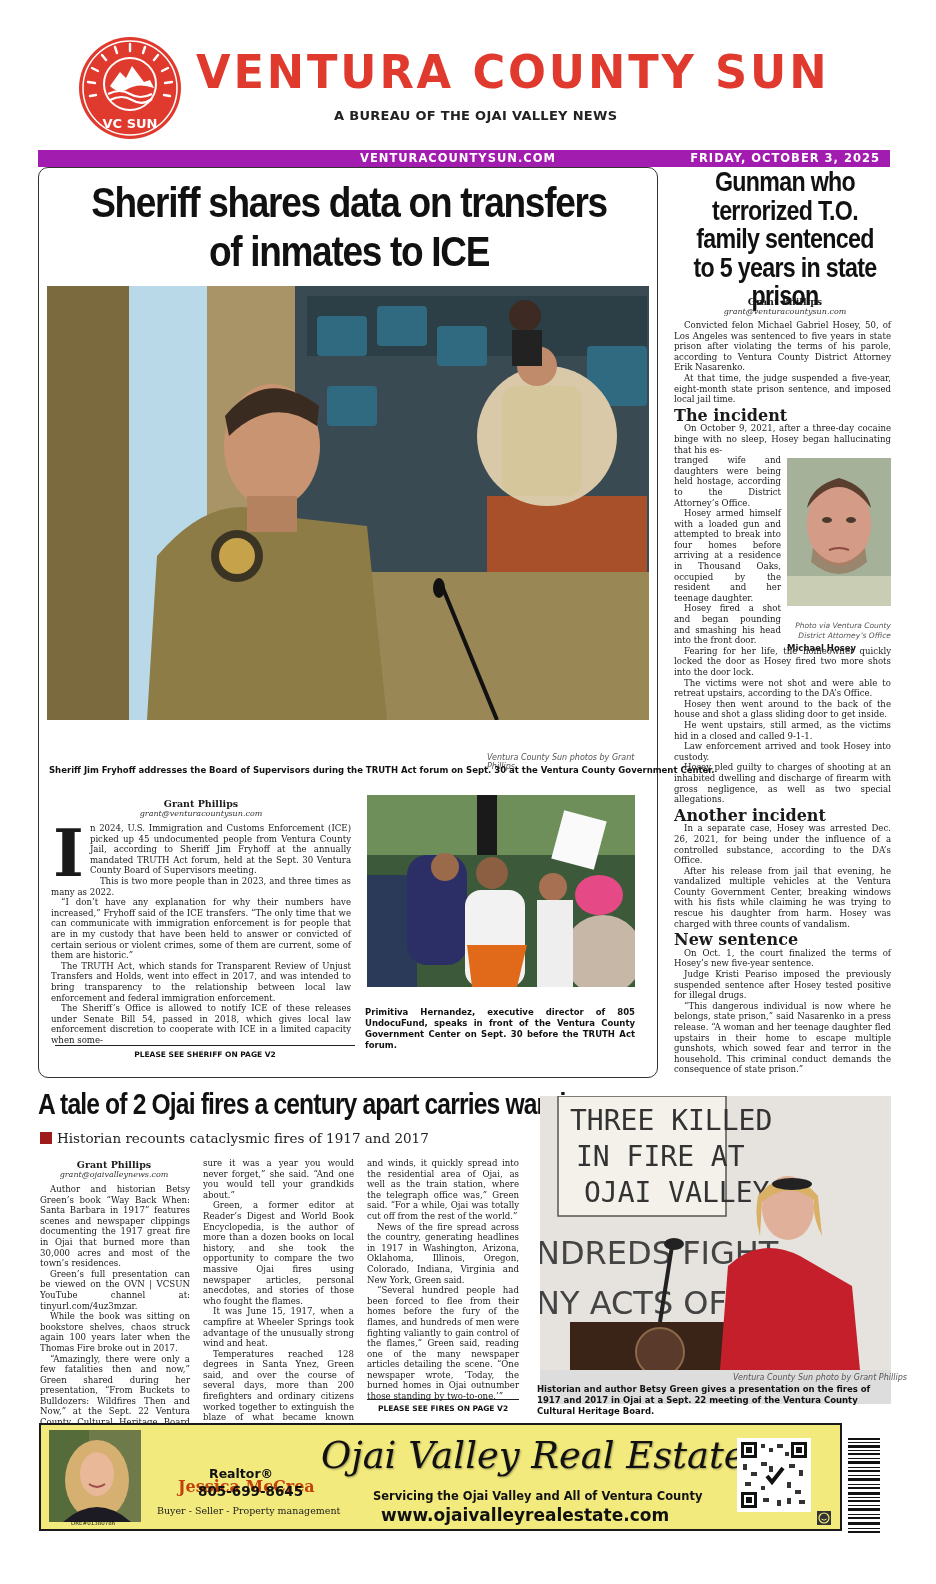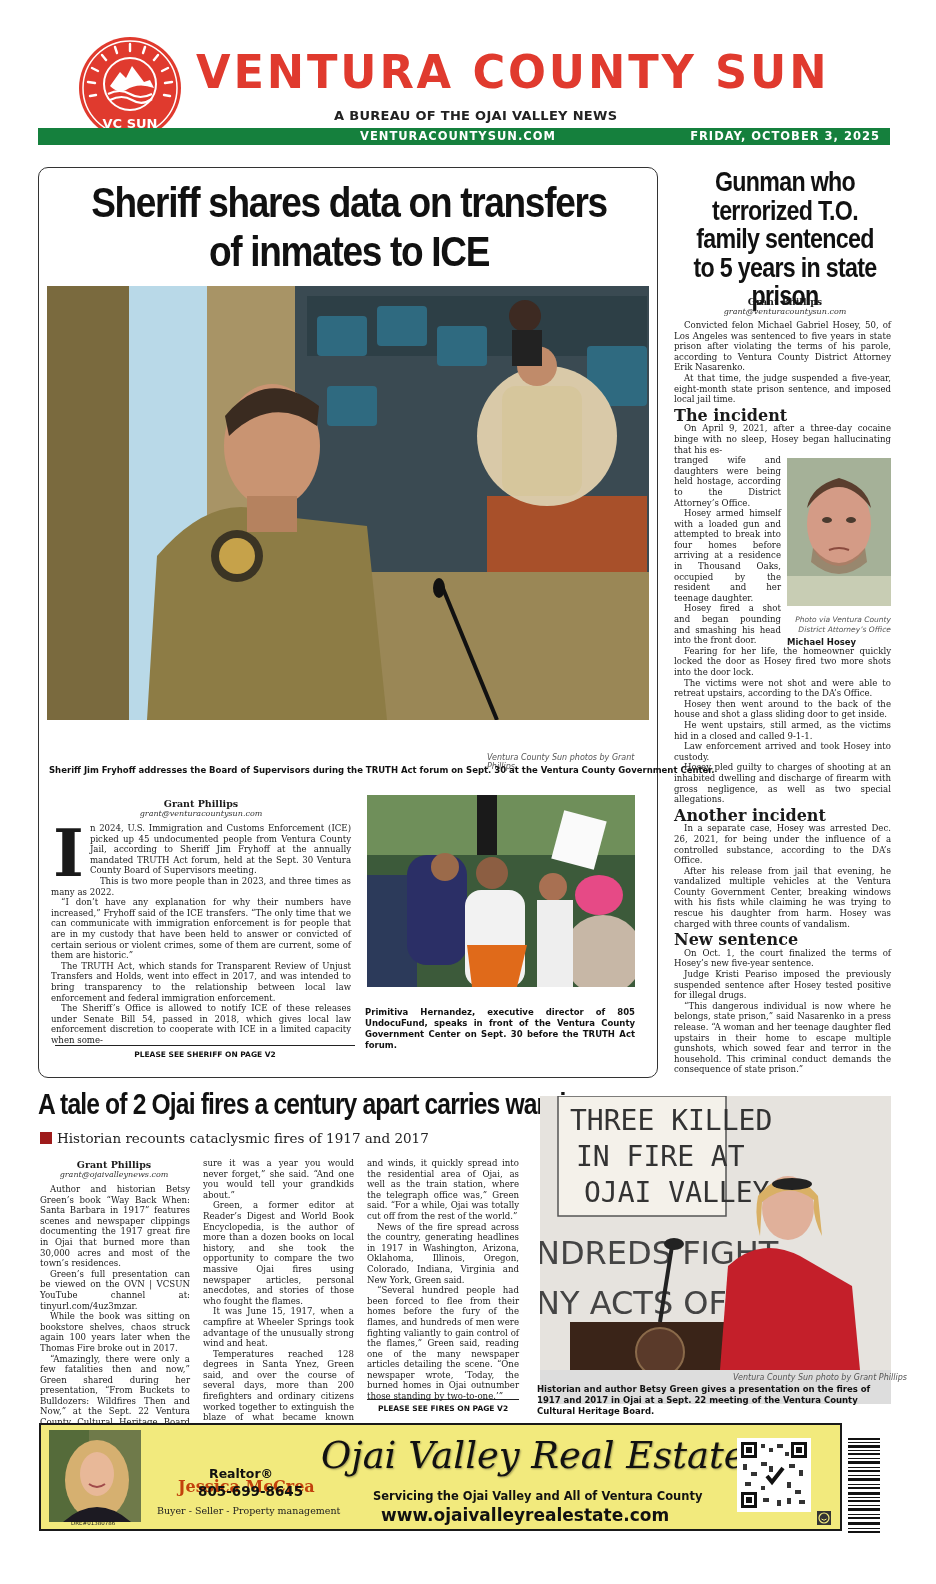--- a/index.html
+++ b/index.html
@@ -6,21 +6,21 @@
   html, body { width: 936px; height: 1584px; background: #ffffff; overflow: hidden; }
   body { position: relative; font-family: "DejaVu Serif", serif; color: #1a1a1a; }
 
   
   .masthead { position: absolute; left: 0; top: 0; width: 936px; height: 160px; }
   .logo { position: absolute; left: 78px; top: 36px; width: 104px; height: 104px; }
   .title { position: absolute; left: 196px; top: 44px; font-family: "DejaVu Sans", sans-serif; font-weight: bold;
            font-size: 47px; letter-spacing: 3px; color: #e03a2e; white-space: nowrap; transform: scaleX(0.95); transform-origin: left; }
   .subtitle { position: absolute; left: 334px; top: 108px; font-family: "DejaVu Sans", sans-serif; font-weight: bold;
               font-size: 13px; color: #222; letter-spacing: 0.3px; }
-  .redbar { position: absolute; left: 38px; top: 128px; width: 852px; height: 17px; background: #15803d; }
+  .redbar { position: absolute; left: 38px; top: 150px; width: 852px; height: 17px; background: #a21caf; }
   .redbar .url { position: absolute; left: 322px; top: 1px; font-family: "DejaVu Sans", sans-serif; font-weight: bold; font-size: 11.5px; color: #fff; letter-spacing: 1px; }
   .redbar .date { position: absolute; right: 10px; top: 1px; font-family: "DejaVu Sans", sans-serif; font-weight: bold; font-size: 11.5px; color: #fff; letter-spacing: 1px; }
 
   
   .leadbox { position: absolute; left: 38px; top: 167px; width: 620px; height: 911px; border: 1.5px solid #333; border-radius: 10px; }
   .lead-head { position: absolute; left: 0; top: 10px; width: 620px; text-align: center; font-family: "Liberation Sans", sans-serif;
                font-weight: bold; font-size: 43px; line-height: 49px; letter-spacing: -1.5px; color: #111; transform: scaleX(0.86); }
   .photo { position: absolute; overflow: hidden; }
   .photo-main { left: 8px; top: 118px; width: 602px; height: 434px; background: #8a7a52; }
   .credit { position: absolute; font-family: "DejaVu Sans", sans-serif; font-style: italic; font-size: 8px; color: #555; }
@@ -170,33 +170,33 @@
 
 <h2 class="right-head">Gunman who terrorized T.O. family sentenced to 5 years in state prison</h2>
 <div style="position:absolute; left:670px; top:296px; width:230px;">
   <div class="byline-name">Grant Phillips</div>
   <div class="byline-mail">grant@venturacountysun.com</div>
 </div>
 <div class="body-text" style="position:absolute; left:674px; top:320px; width:217px;">
   <p>Convicted felon Michael Gabriel Hosey, 50, of Los Angeles was sentenced to five years in state prison after violating the terms of his parole, according to Ventura County District Attorney Erik Nasarenko.</p>
   <p>At that time, the judge suspended a five-year, eight-month state prison sentence, and imposed local jail time.</p>
   <div class="subhead">The incident</div>
-  <p>On April 9, 2021, after a three-day cocaine binge with no sleep, Hosey began hallucinating that his es-</p>
+  <p>On October 9, 2021, after a three-day cocaine binge with no sleep, Hosey began hallucinating that his es-</p>
   <div style="float:right; width:104px; height:182px; margin:3px 0 2px 6px;">
     <svg width="104" height="148" viewBox="0 0 104 148">
       <rect width="104" height="148" fill="#a5b198"></rect>
       <rect x="0" y="118" width="104" height="30" fill="#c8cdb4"></rect>
       <ellipse cx="52" cy="66" rx="32" ry="42" fill="#d49b86"></ellipse>
       <path d="M20 50 Q52 8 84 50 Q80 28 52 20 Q24 28 20 50 Z" fill="#5a3e2e"></path>
       <ellipse cx="40" cy="62" rx="5" ry="3" fill="#4a3a2e"></ellipse>
       <ellipse cx="64" cy="62" rx="5" ry="3" fill="#4a3a2e"></ellipse>
       <path d="M42 92 Q52 88 62 92" stroke="#8a4a3e" stroke-width="2" fill="none"></path>
       <path d="M26 90 Q52 120 78 90 L80 104 Q52 128 24 104 Z" fill="#8f6a52" opacity="0.6"></path>
     </svg>
-    <div class="credit" style="position:static; text-align:right; font-size:7.5px; line-height:10px; margin-top:6px;">Photo via Ventura County District Attorney’s Office</div>
+    <div class="credit" style="position:static; text-align:right; font-size:7.5px; line-height:10px; margin-top:12px;">Photo via Ventura County District Attorney’s Office</div>
     <div style="font-family:'DejaVu Sans',sans-serif; font-weight:bold; font-size:8.5px; margin-top:2px;">Michael Hosey</div>
   </div>
   <p class="noindent">tranged wife and daughters were being held hostage, according to the District Attorney’s Office.</p>
   <p>Hosey armed himself with a loaded gun and attempted to break into four homes before arriving at a residence in Thousand Oaks, occupied by the resident and her teenage daughter.</p>
   <p>Hosey fired a shot and began pounding and smashing his head into the front door.</p>
   <p>Fearing for her life, the homeowner quickly locked the door as Hosey fired two more shots into the door lock.</p>
   <p>The victims were not shot and were able to retreat upstairs, according to the DA’s Office.</p>
   <p>Hosey then went around to the back of the house and shot a glass sliding door to get inside.</p>
   <p>He went upstairs, still armed, as the victims hid in a closed and called 9-1-1.</p>
   <p>Law enforcement arrived and took Hosey into custody.</p>

